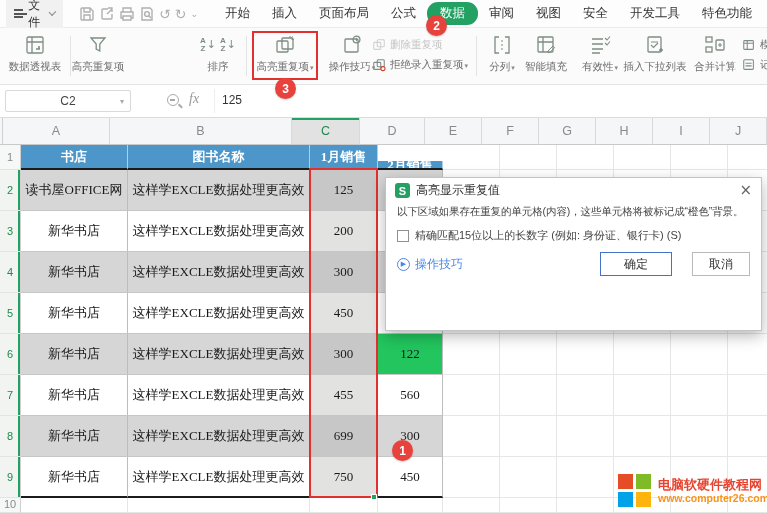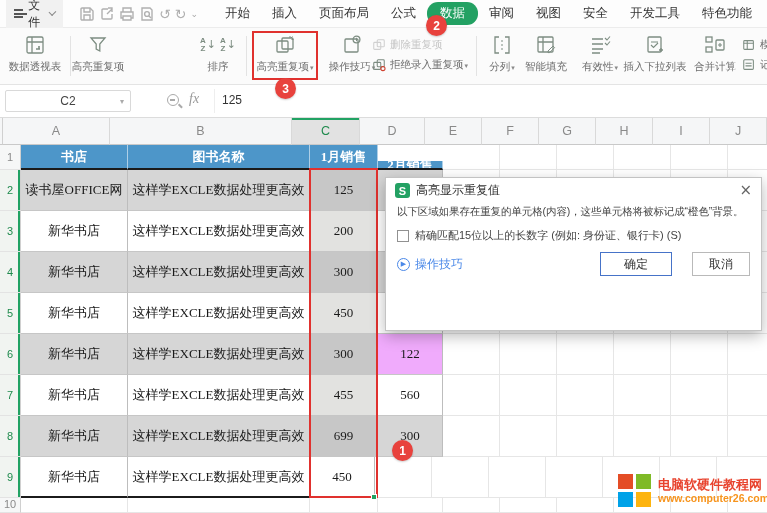--- a/index.html
+++ b/index.html
@@ -397,21 +397,21 @@
         <div class="cell empty" style="width:57px;flex:none;"></div>
         <div class="cell empty" style="width:57px;flex:none;"></div>
         <div class="cell empty" style="width:57px;flex:none;"></div>
         <div class="cell empty" style="width:57px;flex:none;"></div>
       </div>
       <div class="srow" style="height:41px;">
         <div class="gut sel" style="height:41px;flex:none;">6</div>
         <div class="cell data" style="width:107px;flex:none;background:#d6d6d6;">新华书店</div>
         <div class="cell data" style="width:182px;flex:none;background:#d6d6d6;">这样学EXCLE数据处理更高效</div>
         <div class="cell data" style="width:68px;flex:none;background:#c7c7c7;">300</div>
-        <div class="cell data" style="width:65px;flex:none;background:#f0abfc;">122</div>
+        <div class="cell data" style="width:65px;flex:none;background:#22c55e;">122</div>
         <div class="cell empty" style="width:57px;flex:none;"></div>
         <div class="cell empty" style="width:57px;flex:none;"></div>
         <div class="cell empty" style="width:57px;flex:none;"></div>
         <div class="cell empty" style="width:57px;flex:none;"></div>
         <div class="cell empty" style="width:57px;flex:none;"></div>
         <div class="cell empty" style="width:57px;flex:none;"></div>
       </div>
       <div class="srow" style="height:41px;">
         <div class="gut sel" style="height:41px;flex:none;">7</div>
         <div class="cell data" style="width:107px;flex:none;background:#ffffff;">新华书店</div>
@@ -435,20 +435,21 @@
         <div class="cell empty" style="width:57px;flex:none;"></div>
         <div class="cell empty" style="width:57px;flex:none;"></div>
         <div class="cell empty" style="width:57px;flex:none;"></div>
         <div class="cell empty" style="width:57px;flex:none;"></div>
         <div class="cell empty" style="width:57px;flex:none;"></div>
       </div>
       <div class="srow" style="height:41px;">
         <div class="gut sel" style="height:41px;flex:none;">9</div>
         <div class="cell data darkb" style="width:107px;flex:none;background:#ffffff;">新华书店</div>
         <div class="cell data darkb" style="width:182px;flex:none;background:#ffffff;">这样学EXCLE数据处理更高效</div>
+        <div class="cell data darkb" style="width:68px;flex:none;background:#e2e2e0;">750</div>
         <div class="cell data darkb" style="width:65px;flex:none;background:#ffffff;">450</div>
         <div class="cell empty" style="width:57px;flex:none;"></div>
         <div class="cell empty" style="width:57px;flex:none;"></div>
         <div class="cell empty" style="width:57px;flex:none;"></div>
         <div class="cell empty" style="width:57px;flex:none;"></div>
         <div class="cell empty" style="width:57px;flex:none;"></div>
         <div class="cell empty" style="width:57px;flex:none;"></div>
       </div>
       <div class="srow" style="height:15px;">
         <div class="gut" style="height:15px;flex:none;align-items:flex-start;">10</div>

